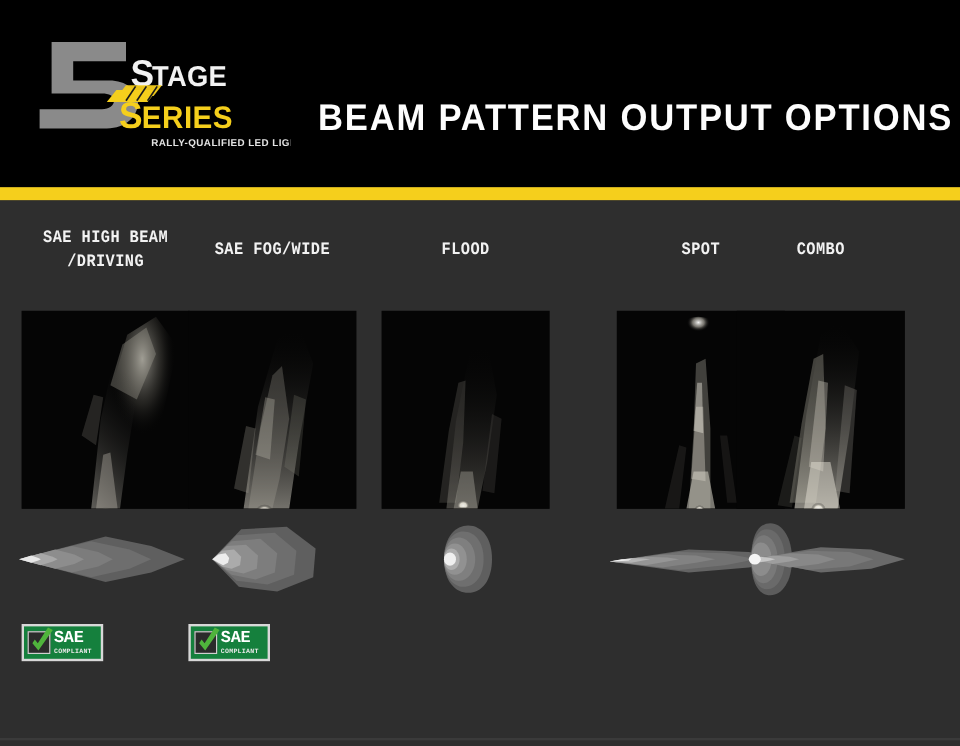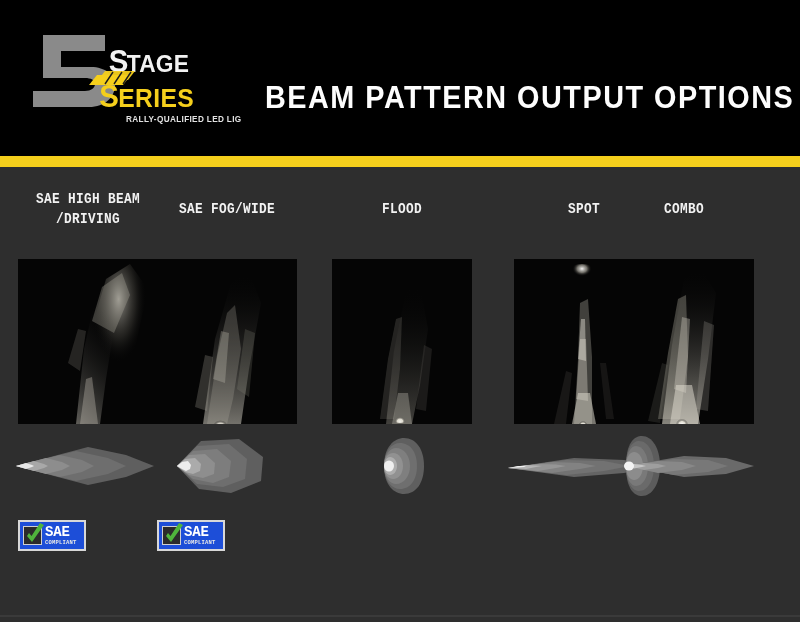--- a/index.html
+++ b/index.html
@@ -79,21 +79,21 @@
   .beam svg { display:block; }
 
   
   .sae-badge {
     position:absolute; top:353px; left:10px; width:68px; height:31px;
     background:#d8d8d8;
     padding:2px;
   }
   .sae-inner {
     width:100%; height:100%;
-    background:#1d4ed8;
+    background:#15803d;
     position:relative;
     display:flex; align-items:center;
   }
   .sae-check {
     width:19px; height:19px; margin-left:3px;
     background:#2b2b2b;
     border:1px solid #cfcfcf;
     position:relative; flex:none;
   }
   .sae-check svg { position:absolute; left:-2px; top:-5px; }
@@ -264,21 +264,21 @@
           </svg>
         </div>
         <div class="sae-text">
           <span class="sae-word">SAE</span>
           <span class="sae-sub">COMPLIANT</span>
         </div>
       </div>
     </div>
   </div>
 
-  <div class="col" style="left:322px;">
+  <div class="col" style="left:308px;">
 
     <div class="col-label" style="top:32px;">
       <span>FLOOD</span>
       <span class="l2"></span>
     </div>
 
     <div class="photo">
       <svg width="140" height="165" viewBox="0 0 140 165">
         <defs>
           <radialGradient id="p3a" cx="50%" cy="93%" r="20%">

